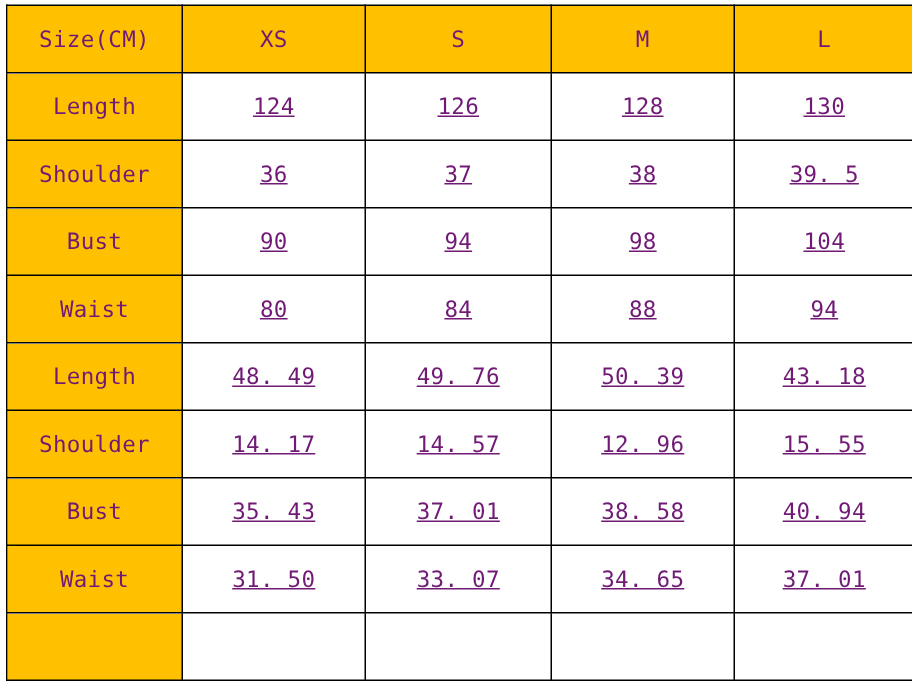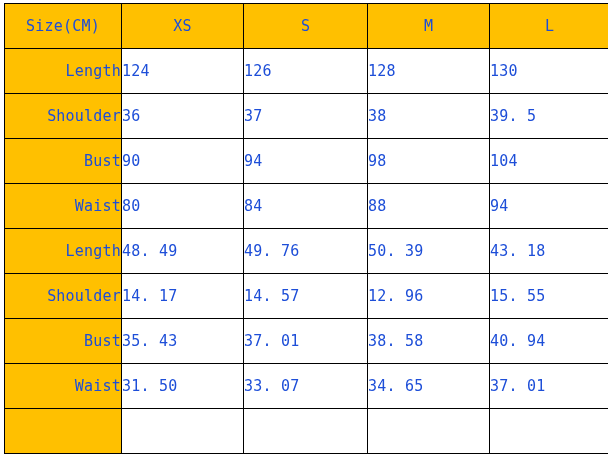--- a/index.html
+++ b/index.html
@@ -20,45 +20,46 @@
     top: 3px;
     width: 600px;
     border-collapse: collapse;
     table-layout: fixed;
   }
 
   #size-chart td {
     border: 1px solid #000000;
     height: 44px;
     padding: 0;
-    color: #1d4ed8;
+    color: #701a75;
     font-size: 15px;
     letter-spacing: 0.2px;
     white-space: pre;
     overflow: hidden;
   }
 
   
   td.label-cell {
     background: #FFC000;
-    text-align: right;
+    text-align: center;
     padding-left: 5px;
     width: 116px;
   }
 
   
   td.header-cell {
     background: #FFC000;
     text-align: center;
   }
 
   
   td.value-cell {
     background: #ffffff;
-    text-align: left;
+    text-align: center;
+    text-decoration: underline;
   }
 
   .col-xs { width: 121px; }
   .col-s  { width: 123px; }
   .col-m  { width: 121px; }
   .col-l  { width: 119px; }
 </style>
 </head>
 <body>
 

